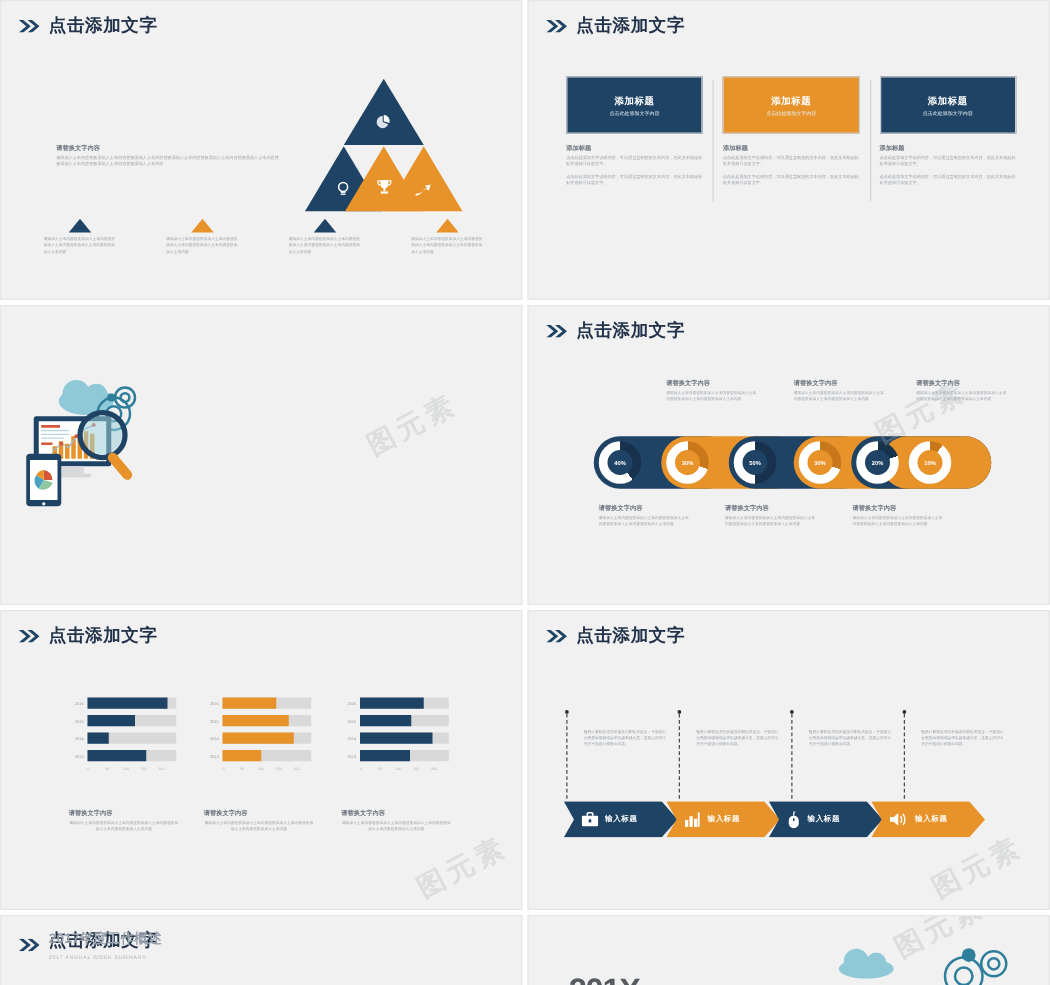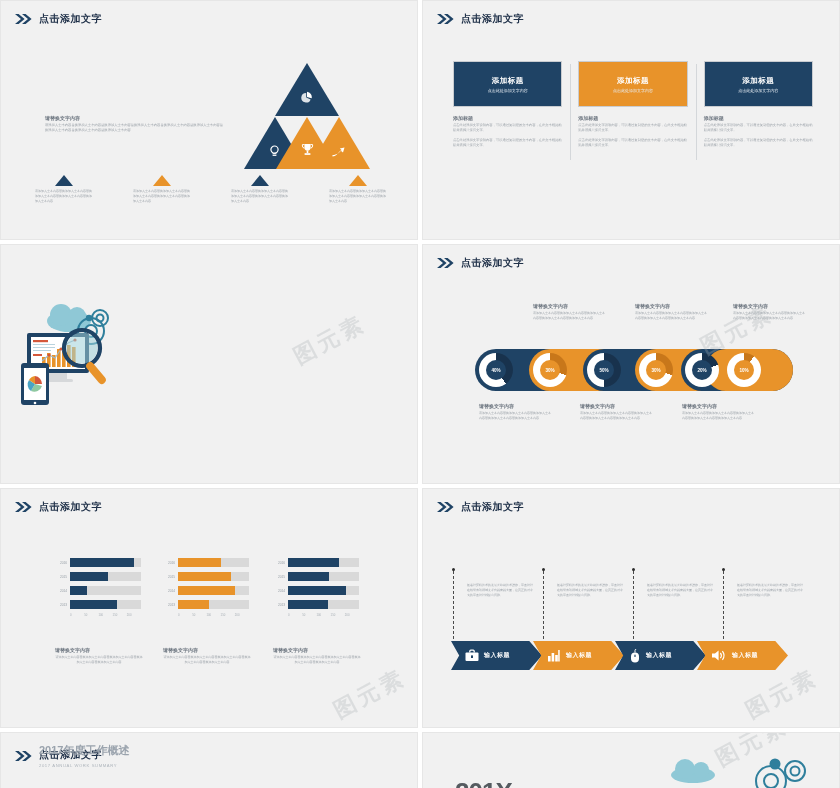--- a/index.html
+++ b/index.html
@@ -20,21 +20,21 @@
   }
   .slide {
     background: #f1f1f1;
     position: relative;
     overflow: hidden;
     border: 1px solid #e6e6e6;
   }
   
   .shead { position: absolute; left: 14px; top: 11px; display: flex; align-items: center; gap: 6px; }
   .chev { display: block; }
-  .shead-txt { font-size: 10px; color: #21324a; font-weight: bold; letter-spacing: .5px; }
+  .shead-txt { font-size: 14px; color: #21324a; font-weight: bold; letter-spacing: .5px; }
   .ttl-stack { position: relative; }
   .ttl-over {
     position: absolute; left: 0; top: -1px; font-size: 11px; color: #9aa3ad;
     white-space: nowrap; font-weight: bold;
   }
   .ttl-sub { font-size: 4.2px; color: #aeb5bc; letter-spacing: .6px; margin-top: 1px; white-space: nowrap;}
   
   .h-lbl { font-size: 5px; color: #6d7680; font-weight: bold; margin-bottom: 2px; }
   .body-txt { font-size: 3.3px; color: #9aa1a8; line-height: 1.55; }
   .mini-txt { font-size: 3px; color: #9aa1a8; line-height: 1.6; }

